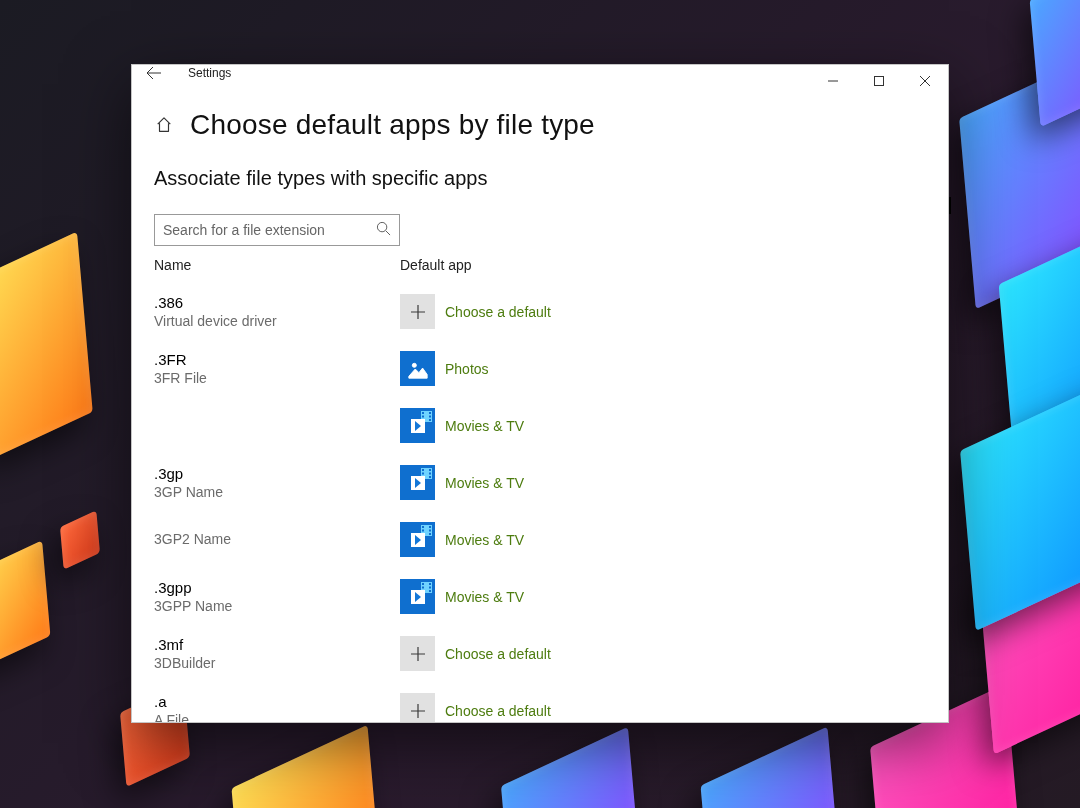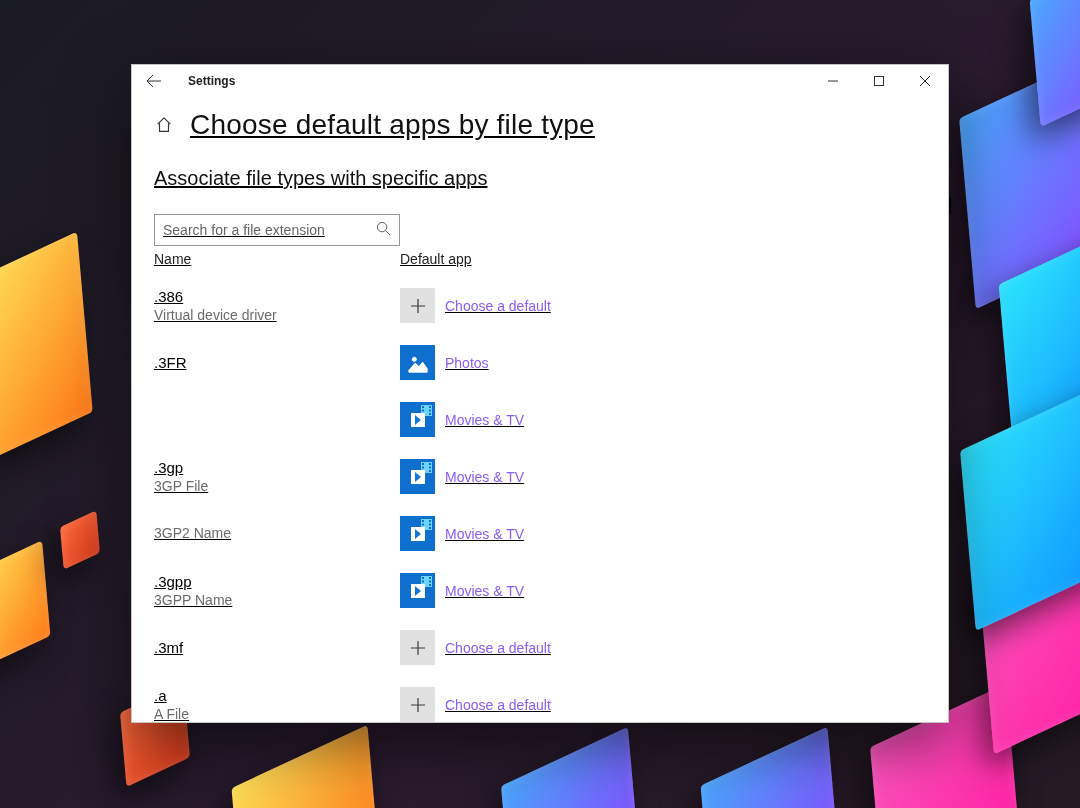--- a/index.html
+++ b/index.html
@@ -11,54 +11,54 @@
   .bg .tile { position:absolute; transform: rotate(-25deg) skew(-20deg); border-radius:4px; box-shadow: -10px 10px 30px rgba(0,0,0,.55), inset 0 0 10px rgba(255,255,255,.15); }
   .o  { background: linear-gradient(135deg,#ffe055,#ff7a17); }
   .b  { background: linear-gradient(135deg,#4aa8ff,#8a46ff); }
   .m  { background: linear-gradient(135deg,#ff55c0,#ff1ea0); }
   .c  { background: linear-gradient(135deg,#2ce6ff,#0c8eff); }
   .r  { background: linear-gradient(135deg,#ff6a3c,#d93a1a); }
 
   
   .win { position:absolute; left:131px; top:64px; width:818px; height:659px;
          background:#fff; border:1px solid #c5c5c5; box-shadow: 0 20px 60px rgba(0,0,0,.55); overflow:hidden; }
-  .title-bar { height:32px; display:flex; align-items:center;font-weight:bold; }
+  .title-bar { height:32px; display:flex; align-items:flex-start; }
   .tb-left { display:flex; align-items:center; gap:26px; padding-left:14px; }
   .tb-back { width:16px; height:16px; display:flex; align-items:center; justify-content:center; cursor:pointer; }
   .tb-title { font-size:12px; color:#222; }
   .tb-spacer { flex:1; }
   .tb-controls { display:flex; }
   .tb-btn { width:46px; height:32px; display:flex; align-items:center; justify-content:center; cursor:pointer; }
 
-  .content { padding: 12px 22px 6px 22px; height: calc(100% - 32px); overflow:hidden;text-decoration:underline; }
+  .content { padding: 12px 22px 6px 22px; height: calc(100% - 32px); overflow:hidden; }
   .head-row { display:flex; align-items:center; gap:16px; margin-bottom:26px; }
   .home-btn { width:20px; height:20px; display:flex; align-items:center; justify-content:center; cursor:pointer; color:#333; }
   .page-title { font-size:28px; font-weight:350; color:#111; letter-spacing:.2px; }
   .subhead { font-size:20px; font-weight:400; color:#111; margin-bottom:24px; }
 
-  .search { width:246px; height:32px; border:1px solid #999; display:flex; align-items:center; padding:0 8px; margin-bottom:5px; }
+  .search { width:246px; height:32px; border:1px solid #999; display:flex; align-items:center; padding:0 8px; margin-bottom:11px; }
   .search input { flex:1; border:none; outline:none; font-size:14px; color:#333; background:transparent; }
   .search input::placeholder { color:#666; }
   .search-icon { color:#444; }
 
   .cols { display:flex; font-size:14px; color:#222; margin-bottom:10px; }
   .col-name { width:246px; }
   .col-app  { width:300px; }
 
   .rows { }
   .row { display:flex; align-items:center; height:57px; }
   .ftype { width:246px; padding-top:1px; }
   .ftype .ext  { font-size:15px; color:#000; line-height:1.25; }
   .ftype .desc { font-size:14px; color:#6b6b6b; line-height:1.25; margin-top:0; }
   .app { display:flex; align-items:center; gap:10px; cursor:pointer; height:35px; }
   .app .icon-box { width:35px; height:35px; display:flex; align-items:center; justify-content:center; }
   .plus-box     { background:#e1e1e1; }
   .photos-box   { background:#0f6fcf; }
   .movies-box   { background:#0f6fcf; position:relative; }
-  .app-name { font-size:14px; color:#8b5cf6; }
+  .app-name { font-size:14px; color:#4d7c0f; }
 
   .plus-box svg path { stroke:#3a3a3a; }
   .photos-box svg { stroke:#fff; fill:#fff; }
 
   .movies-box .film { position:absolute; top:3px; right:3px; width:11px; height:11px; }
   .movies-box .play { width:14px; height:14px; background:#fff; position:relative; }
   .movies-box .play::after { content:""; position:absolute; left:4px; top:2px; width:0; height:0;
        border-left:6px solid #1377d8; border-top:5px solid transparent; border-bottom:5px solid transparent; }
 
   .cursor-line { position:absolute; left:949px; top:197px; width:2px; height:17px; background:#000; }
@@ -153,20 +153,21 @@
               <svg width="18" height="18" viewBox="0 0 18 18">
                 <path d="M9 2 V16 M2 9 H16" stroke-width="1.2" fill="none"></path>
               </svg>
             </div>
        <div class="app-name">Choose a default</div>
      </div>
         </div>
         <div class="row">
           <div class="ftype">
        <div class="ext">.3FR</div>
+       <div class="desc">3FR File</div>
      </div>
      <div class="app">
        <div class="icon-box photos-box">
               <svg width="22" height="22" viewBox="0 0 24 24">
                 <circle cx="8" cy="8" r="2.2" fill="#fff"></circle>
                 <path d="M2 20 L9 12 L13 16 L17 11 L22 18 V22 H2 Z" fill="#fff"></path>
               </svg>
             </div>
        <div class="app-name">Photos</div>
      </div>
@@ -186,21 +187,21 @@
                 <rect x="8" y="8" width="2" height="2" fill="#0f6fcf"></rect>
             </svg>
             <div class="play"></div>
           </div>
        <div class="app-name">Movies &amp; TV</div>
      </div>
         </div>
         <div class="row">
           <div class="ftype">
        <div class="ext">.3gp</div>
-       <div class="desc">3GP File</div>
+       <div class="desc">3GP Name</div>
      </div>
      <div class="app">
        <div class="icon-box movies-box">
             <svg class="film" width="11" height="11" viewBox="0 0 11 11">
               <rect x="0" y="0" width="11" height="11" fill="#6fd3ff"></rect>
               <rect x="1" y="1" width="2" height="2" fill="#0f6fcf"></rect>
                 <rect x="1" y="4.5" width="2" height="2" fill="#0f6fcf"></rect>
                 <rect x="1" y="8" width="2" height="2" fill="#0f6fcf"></rect>
               <rect x="8" y="1" width="2" height="2" fill="#0f6fcf"></rect>
                 <rect x="8" y="4.5" width="2" height="2" fill="#0f6fcf"></rect>
@@ -248,20 +249,21 @@
                 <rect x="8" y="8" width="2" height="2" fill="#0f6fcf"></rect>
             </svg>
             <div class="play"></div>
           </div>
        <div class="app-name">Movies &amp; TV</div>
      </div>
         </div>
         <div class="row">
           <div class="ftype">
        <div class="ext">.3mf</div>
+       <div class="desc">3DBuilder</div>
      </div>
      <div class="app">
        <div class="icon-box plus-box">
               <svg width="18" height="18" viewBox="0 0 18 18">
                 <path d="M9 2 V16 M2 9 H16" stroke-width="1.2" fill="none"></path>
               </svg>
             </div>
        <div class="app-name">Choose a default</div>
      </div>
         </div>

